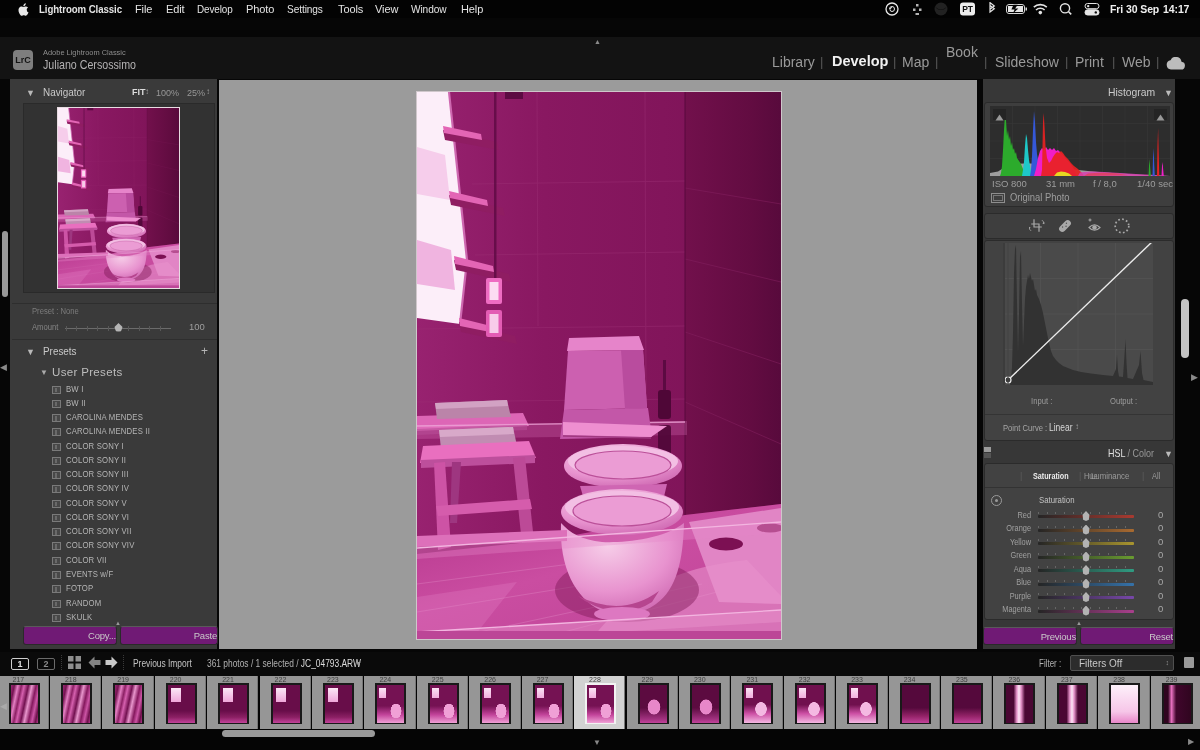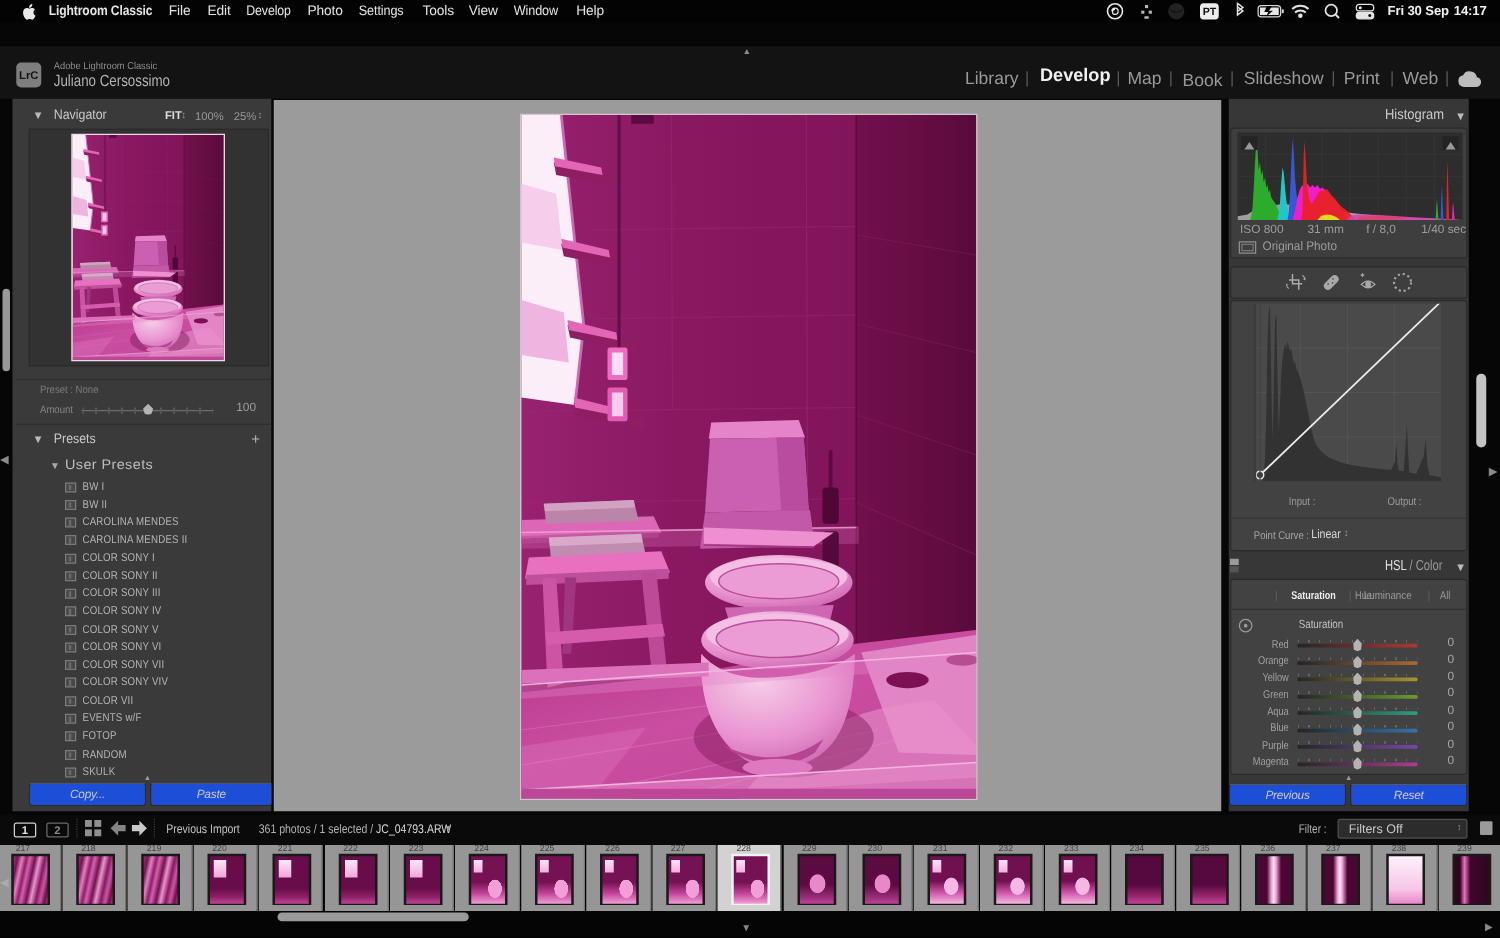--- a/index.html
+++ b/index.html
@@ -21,21 +21,21 @@
   #rightpanel { position:absolute; top:79px; left:983px; width:192px; height:570px; background:#373737; }
 
   .phead { position:absolute; font-size:11px; color:#c9c9c9; }
   .tri { display:inline-block; font-size:9px; color:#b9b9b9; }
 
   #fstoolbar { top:652px; left:0; width:1200px; height:24px; background:#0a0a0a; color:#bbb; font-size:9px; }
   #fscells { top:676px; left:0; width:1200px; height:53px; background:#050505; overflow:hidden; }
   .fcell { position:absolute; top:0; height:53px; }
   .fnum { position:absolute; top:0px; left:15px; font-size:7px; line-height:7px; color:#3f3f3f; }
   .fthumb { position:absolute; top:7px; left:11px; width:31px; height:41px; }
-  .btn { position:absolute; background:#1d4ed8; border:1px solid #2a2a2a; border-top-color:#595959; border-radius:3px; color:#c9c9c9; font-size:9.5px; text-align:center; letter-spacing:-0.2px;font-style:italic; }
+  .btn { position:absolute; background:#701a75; border:1px solid #2a2a2a; border-top-color:#595959; border-radius:3px; color:#c9c9c9; font-size:9.5px; text-align:right; letter-spacing:-0.2px; }
   .histlbl { position:absolute; top:178px; font-size:9.5px; color:#9d9d9d; }
   .hsltab { position:absolute; top:471px; font-size:9px; color:#9b9b9b; }
   .slbl { position:absolute; width:46px; text-align:right; font-size:9px; color:#a0a0a0; transform:scaleX(0.82); transform-origin:100% 50%; }
 </style>
 </head>
 <body>
 <div id="root">
 
   <div id="menubar" class="abs">
     <svg class="mi" style="left:17px; top:3px;" width="13" height="13" viewBox="0 0 13 13">
@@ -91,21 +91,21 @@
     <div class="abs" style="left:43px; top:20px; font-size:13px; color:#b4b2b3;"><span class="sx" style="transform:scaleX(0.82);">Juliano Cersossimo</span></div>
     <div class="abs" style="left:594px; top:1px; color:#8a8a8a; font-size:7px;">▲</div>
   </div>
   <div id="modnav" class="abs" style="left:0; top:91px; width:0; height:0;"></div>
   <div class="abs" style="top:54px; left:772px; font-size:14px; color:#9a9a9a;">Library</div>
   <div class="abs" style="top:54px; left:820px; font-size:13px; color:#585858;">|</div>
   <div class="abs" style="top:53px; left:832px; font-size:14.5px; color:#f1f1f1; font-weight:bold;">Develop</div>
   <div class="abs" style="top:54px; left:893px; font-size:13px; color:#585858;">|</div>
   <div class="abs" style="top:54px; left:902px; font-size:14px; color:#9a9a9a;">Map</div>
   <div class="abs" style="top:54px; left:935px; font-size:13px; color:#585858;">|</div>
-  <div class="abs" style="top:56px; left:946px; font-size:14px; color:#9a9a9a;">Book</div>
+  <div class="abs" style="top:44px; left:946px; font-size:14px; color:#9a9a9a;">Book</div>
   <div class="abs" style="top:54px; left:984px; font-size:13px; color:#585858;">|</div>
   <div class="abs" style="top:54px; left:995px; font-size:14px; color:#9a9a9a;">Slideshow</div>
   <div class="abs" style="top:54px; left:1065px; font-size:13px; color:#585858;">|</div>
   <div class="abs" style="top:54px; left:1075px; font-size:14px; color:#9a9a9a;">Print</div>
   <div class="abs" style="top:54px; left:1112px; font-size:13px; color:#585858;">|</div>
   <div class="abs" style="top:54px; left:1122px; font-size:14px; color:#9a9a9a;">Web</div>
   <div class="abs" style="top:54px; left:1156px; font-size:13px; color:#585858;">|</div>
   <svg class="abs" style="left:1166px; top:57px;" width="19" height="13" viewBox="0 0 19 13">
       <path d="M5 12.5 a4.7 4.7 0 0 1 -0.5 -9.3 a5.8 5.8 0 0 1 11 1.6 a3.6 3.6 0 0 1 -1 7.7 z" fill="#bcbcbc"></path>
     </svg>

